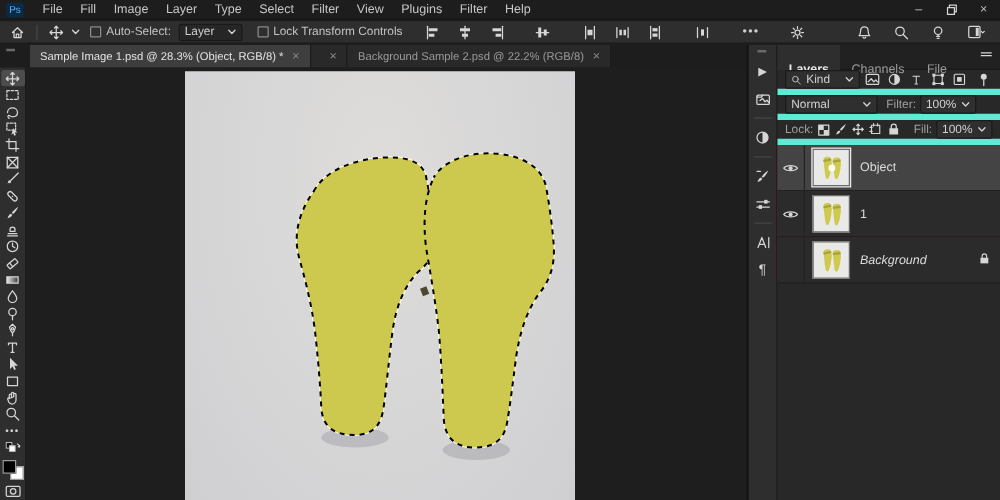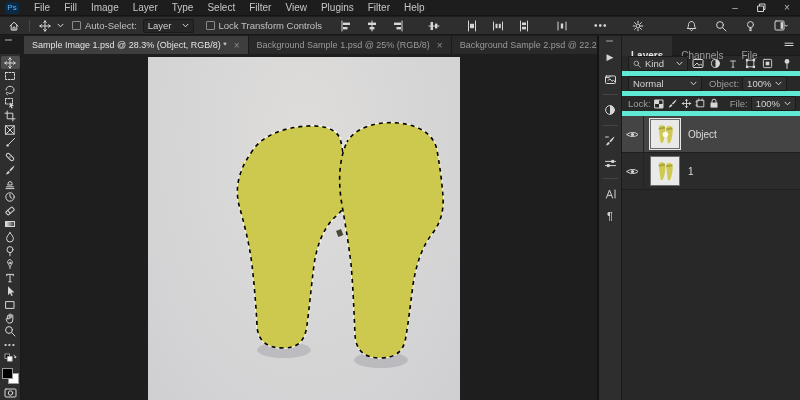--- a/index.html
+++ b/index.html
@@ -241,21 +241,20 @@
     </div>
   </div>
 
   <div id="tabstrip">
     <div id="tab-collapse"></div>
     <div class="doc-tab active">
       <span>Sample Image 1.psd @ 28.3% (Object, RGB/8) *</span>
       <span class="tab-close">×</span>
     </div>
     <div class="doc-tab">
-      <span>Background Sample 1.psd @ 25% (RGB/8)</span>
       <span class="tab-close">×</span>
     </div>
     <div class="doc-tab">
       <span>Background Sample 2.psd @ 22.2% (RGB/8)</span>
       <span class="tab-close">×</span>
     </div>
   </div>
 
   <div id="main">
 
@@ -544,21 +543,21 @@
           </span>
       </div>
 
       <div class="panel-row">
         <div class="pill" style="width:74px;">
           <span>Normal</span>
           <svg width="7" height="5" viewBox="0 0 7 5" style="margin-left:auto;">
               <path class="ln" d="M1 1.2 3.5 3.8 6 1.2"></path>
             </svg>
         </div>
-        <span class="plabel" style="margin-left:4px;">Object:</span>
+        <span class="plabel" style="margin-left:4px;">Filter:</span>
         <div class="pill">
           <span>100%</span>
           <svg width="7" height="5" viewBox="0 0 7 5">
               <path class="ln" d="M1 1.2 3.5 3.8 6 1.2"></path>
             </svg>
         </div>
       </div>
 
       <div class="panel-row">
         <span class="plabel">Lock:</span>
@@ -584,21 +583,21 @@
               <rect class="ln" x="2.4" y="2.4" width="7.2" height="7.2"></rect>
               <path class="ln" d="M4.2 1v2M7.8 1v2M1 4.2h2M1 7.8h2"></path>
             </svg>
           </span>
         <span class="ficon">
           <svg width="10" height="11" viewBox="0 0 10 11">
               <rect class="fl" x="1.5" y="4.6" width="7" height="5"></rect>
               <path class="ln" d="M3 4.6V3.2a2 2 0 0 1 4 0v1.4"></path>
             </svg>
           </span>
-        <span class="plabel" style="margin-left:8px;">File:</span>
+        <span class="plabel" style="margin-left:8px;">Fill:</span>
         <div class="pill">
           <span>100%</span>
           <svg width="7" height="5" viewBox="0 0 7 5">
               <path class="ln" d="M1 1.2 3.5 3.8 6 1.2"></path>
             </svg>
         </div>
       </div>
 
       <div id="layers-list">
 
@@ -630,16 +629,33 @@
           <div class="thumb">
             <svg width="28" height="28" viewBox="0 0 30 30">
                 <path d="M8.5 7C10 5.4 13.5 5.2 14.5 7l1 4c-.6 7-1.6 11.4-3 13.4-1.2.6-2.2.2-2.4-1.4C9.3 17.6 8.5 11 8.5 7Z" fill="#cfc94f"></path>
                 <path d="M16.5 7.6C18 6 21.5 5.8 22.5 7.6l.8 4c-.6 7-1.6 11-3 13-1.2.6-2.2.2-2.4-1.4-.8-5.4-1.4-11.6-1.4-15.6Z" fill="#cfc94f"></path>
                 <path d="M8.3 9.5 15 8M16.3 10 23 9" stroke="#a8a33a" stroke-width="2" fill="none"></path>
               </svg>
           </div>
           <span class="layer-name">1</span>
         </div>
 
+        <div class="layer-row">
+          <div class="eye-cell"></div>
+          <div class="thumb">
+            <svg width="28" height="28" viewBox="0 0 30 30">
+                <path d="M8.5 7C10 5.4 13.5 5.2 14.5 7l1 4c-.6 7-1.6 11.4-3 13.4-1.2.6-2.2.2-2.4-1.4C9.3 17.6 8.5 11 8.5 7Z" fill="#cfc94f"></path>
+                <path d="M16.5 7.6C18 6 21.5 5.8 22.5 7.6l.8 4c-.6 7-1.6 11-3 13-1.2.6-2.2.2-2.4-1.4-.8-5.4-1.4-11.6-1.4-15.6Z" fill="#cfc94f"></path>
+                <path d="M8.3 9.5 15 8M16.3 10 23 9" stroke="#a8a33a" stroke-width="2" fill="none"></path>
+              </svg>
+          </div>
+          <span class="layer-name italic">Background</span>
+          <span class="layer-lock">
+            <svg width="9" height="10" viewBox="0 0 10 11">
+                <rect class="fl" x="1.5" y="4.6" width="7" height="5"></rect>
+                <path class="ln" d="M3 4.6V3.2a2 2 0 0 1 4 0v1.4"></path>
+              </svg>
+          </span>
+        </div>
       </div>
     </div>
   </div>
 </div>
 
 </body></html>

